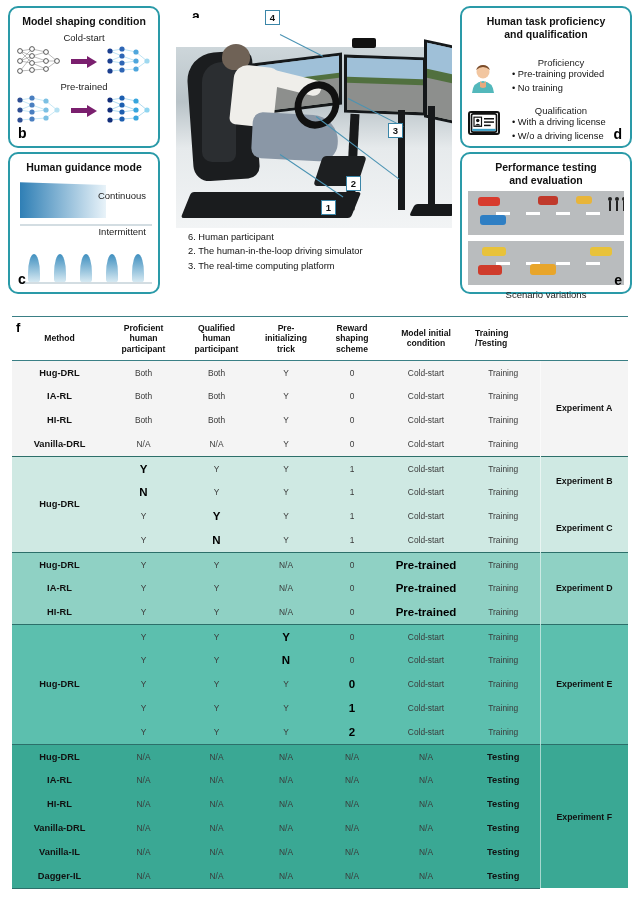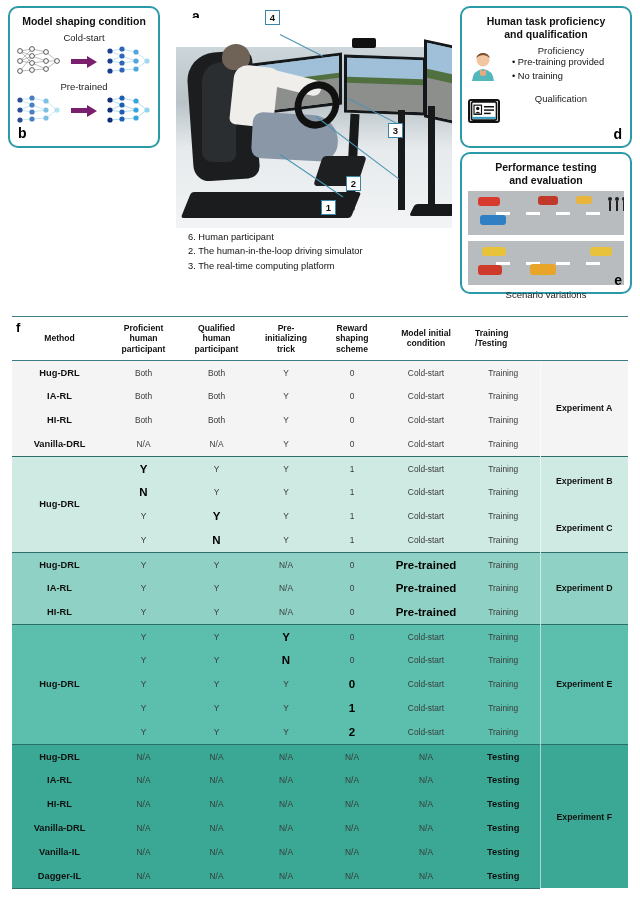--- a/index.html
+++ b/index.html
@@ -117,21 +117,21 @@
   .leader { position:absolute; height:1.2px; background:#4a93b3; transform-origin: left center; }
 
   .panel-a-letter { position:absolute; left:24px; top:4px; font-weight:bold; font-size:14px; }
   .legend-list {
     position:absolute; left:20px; top:226px; width:264px;
     font-size:9.3px; color:#111; line-height:1.55;
   }
 
   
   #panel-d { left: 460px; top: 6px; width: 172px; height: 142px; }
-  .prof-block { margin-top: 4px; position: relative; padding-left: 4px; }
+  .prof-block { margin-top: 16px; position: relative; padding-left: 4px; }
   .sub-head { text-align:center; font-size:9.5px; color:#222; margin-left: 26px; }
   .bullets { font-size:9.3px; color:#111; line-height:1.45; margin-left: 46px; }
   .avatar-icon {
     position:absolute; left:6px; top:6px; width:30px; height:30px;
   }
   .id-icon {
     position:absolute; left:6px; top:6px; width:32px; height:24px;
     border:2px solid #111; border-radius:3px; background:#fff;
   }
 
@@ -270,20 +270,41 @@
             <circle cx="30" cy="16" r="2.6" fill="#37a5dd"></circle>
             <circle cx="30" cy="24" r="2.6" fill="#37a5dd"></circle>
           <circle cx="41" cy="16" r="2.6" fill="#8fd5f0"></circle>
         </g>
       </svg>
     </div>
 
     <div class="panel-letter" style="left:8px; bottom:5px;">b</div>
   </div>
 
+  <div class="panel" id="panel-c">
+    <div class="panel-title">Human guidance mode</div>
+
+    <div class="guide-block">
+      <div class="cont-bar"></div>
+      <div class="baseline"></div>
+      <div class="mode-label">Continuous</div>
+    </div>
+
+    <div class="inter-block">
+      <div class="inter-label">Intermittent</div>
+      <div class="spike" style="left:10px;"></div>
+      <div class="spike" style="left:36px;"></div>
+      <div class="spike" style="left:62px;"></div>
+      <div class="spike" style="left:88px;"></div>
+      <div class="spike" style="left:114px;"></div>
+      <div class="baseline"></div>
+    </div>
+
+    <div class="panel-letter" style="left:8px; bottom:5px;">c</div>
+  </div>
 
   <div id="panel-a">
     <div class="panel-a-letter">a</div>
 
     <div class="photo">
       <div class="monitor m-left">
         <div class="sky"></div>
         <div class="treeline"></div>
         <div class="road"></div>
       </div>
@@ -355,20 +376,24 @@
         <rect x="1" y="1" width="30" height="22" rx="2" fill="#fff" stroke="#111" stroke-width="2"></rect>
         <rect x="4" y="5" width="9" height="11" fill="#fff" stroke="#111" stroke-width="1.4"></rect>
         <circle cx="8.5" cy="9" r="2" fill="#111"></circle>
         <path d="M5 15 q3.5 -4 7 0z" fill="#111"></path>
         <rect x="16" y="6" width="12" height="1.8" fill="#111"></rect>
         <rect x="16" y="10" width="12" height="1.8" fill="#111"></rect>
         <rect x="16" y="14" width="8" height="1.8" fill="#111"></rect>
         <rect x="2" y="19" width="28" height="2.5" fill="#3a9ec4"></rect>
       </svg>
       <div class="sub-head">Qualification</div>
+      <div class="bullets">
+        <div>• With a driving license</div>
+        <div>• W/o a driving license</div>
+      </div>
     </div>
 
     <div class="panel-letter" style="right:8px; bottom:4px;">d</div>
   </div>
 
   <div class="panel" id="panel-e">
     <div class="panel-title">
       <div>Performance testing</div>
       <div>and evaluation</div>
     </div>

